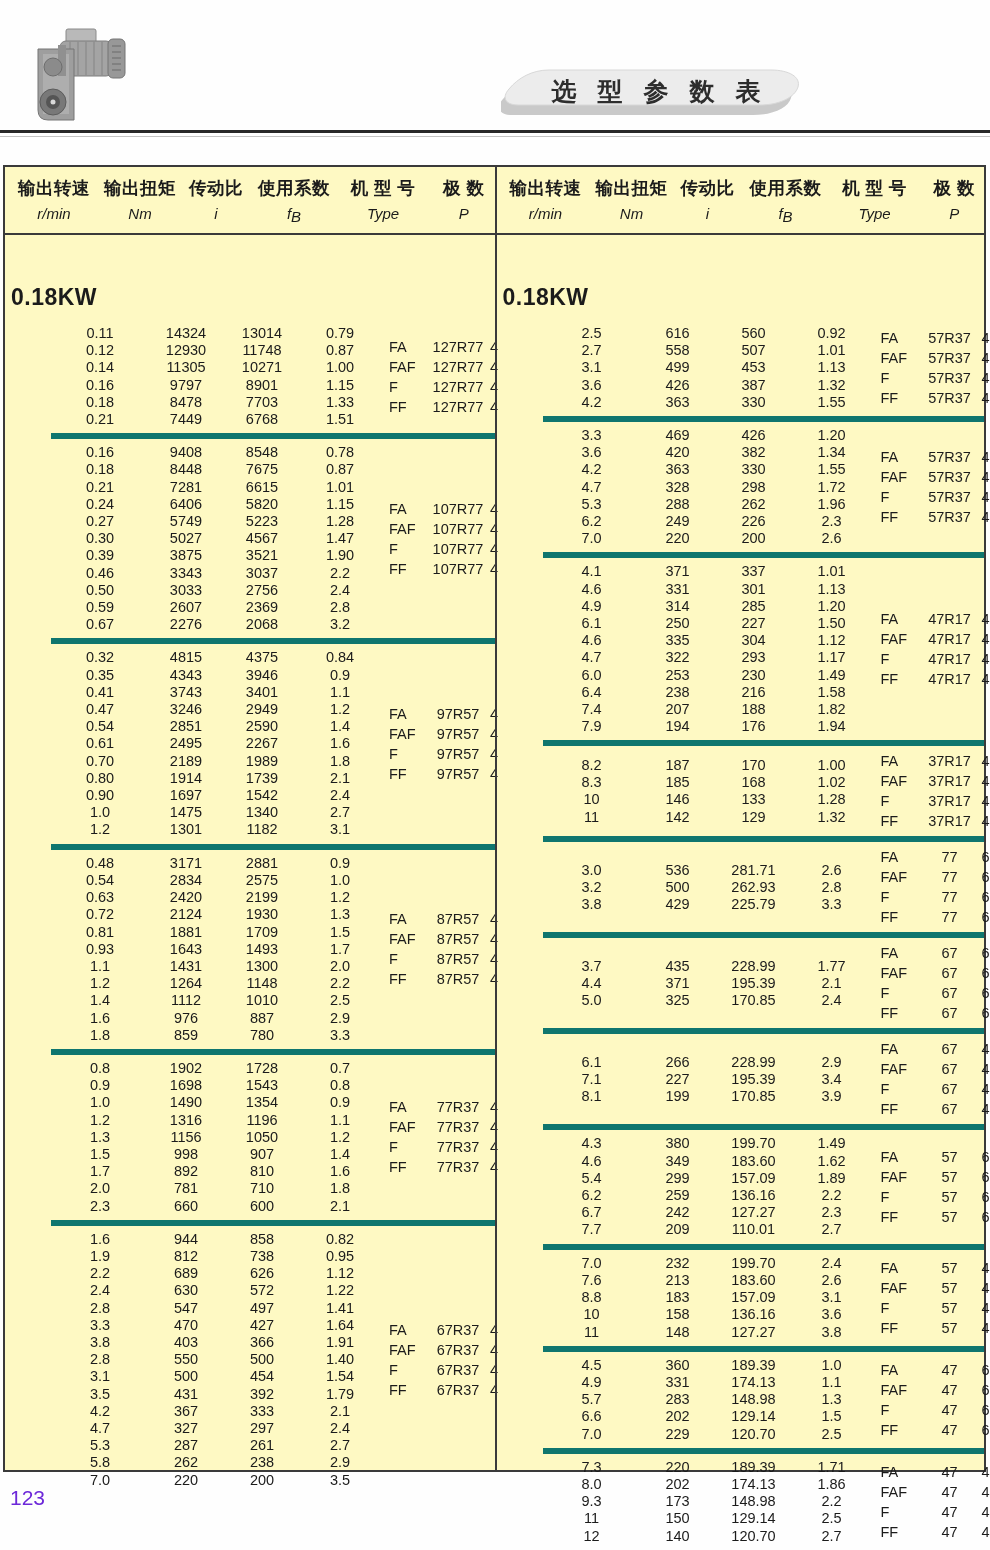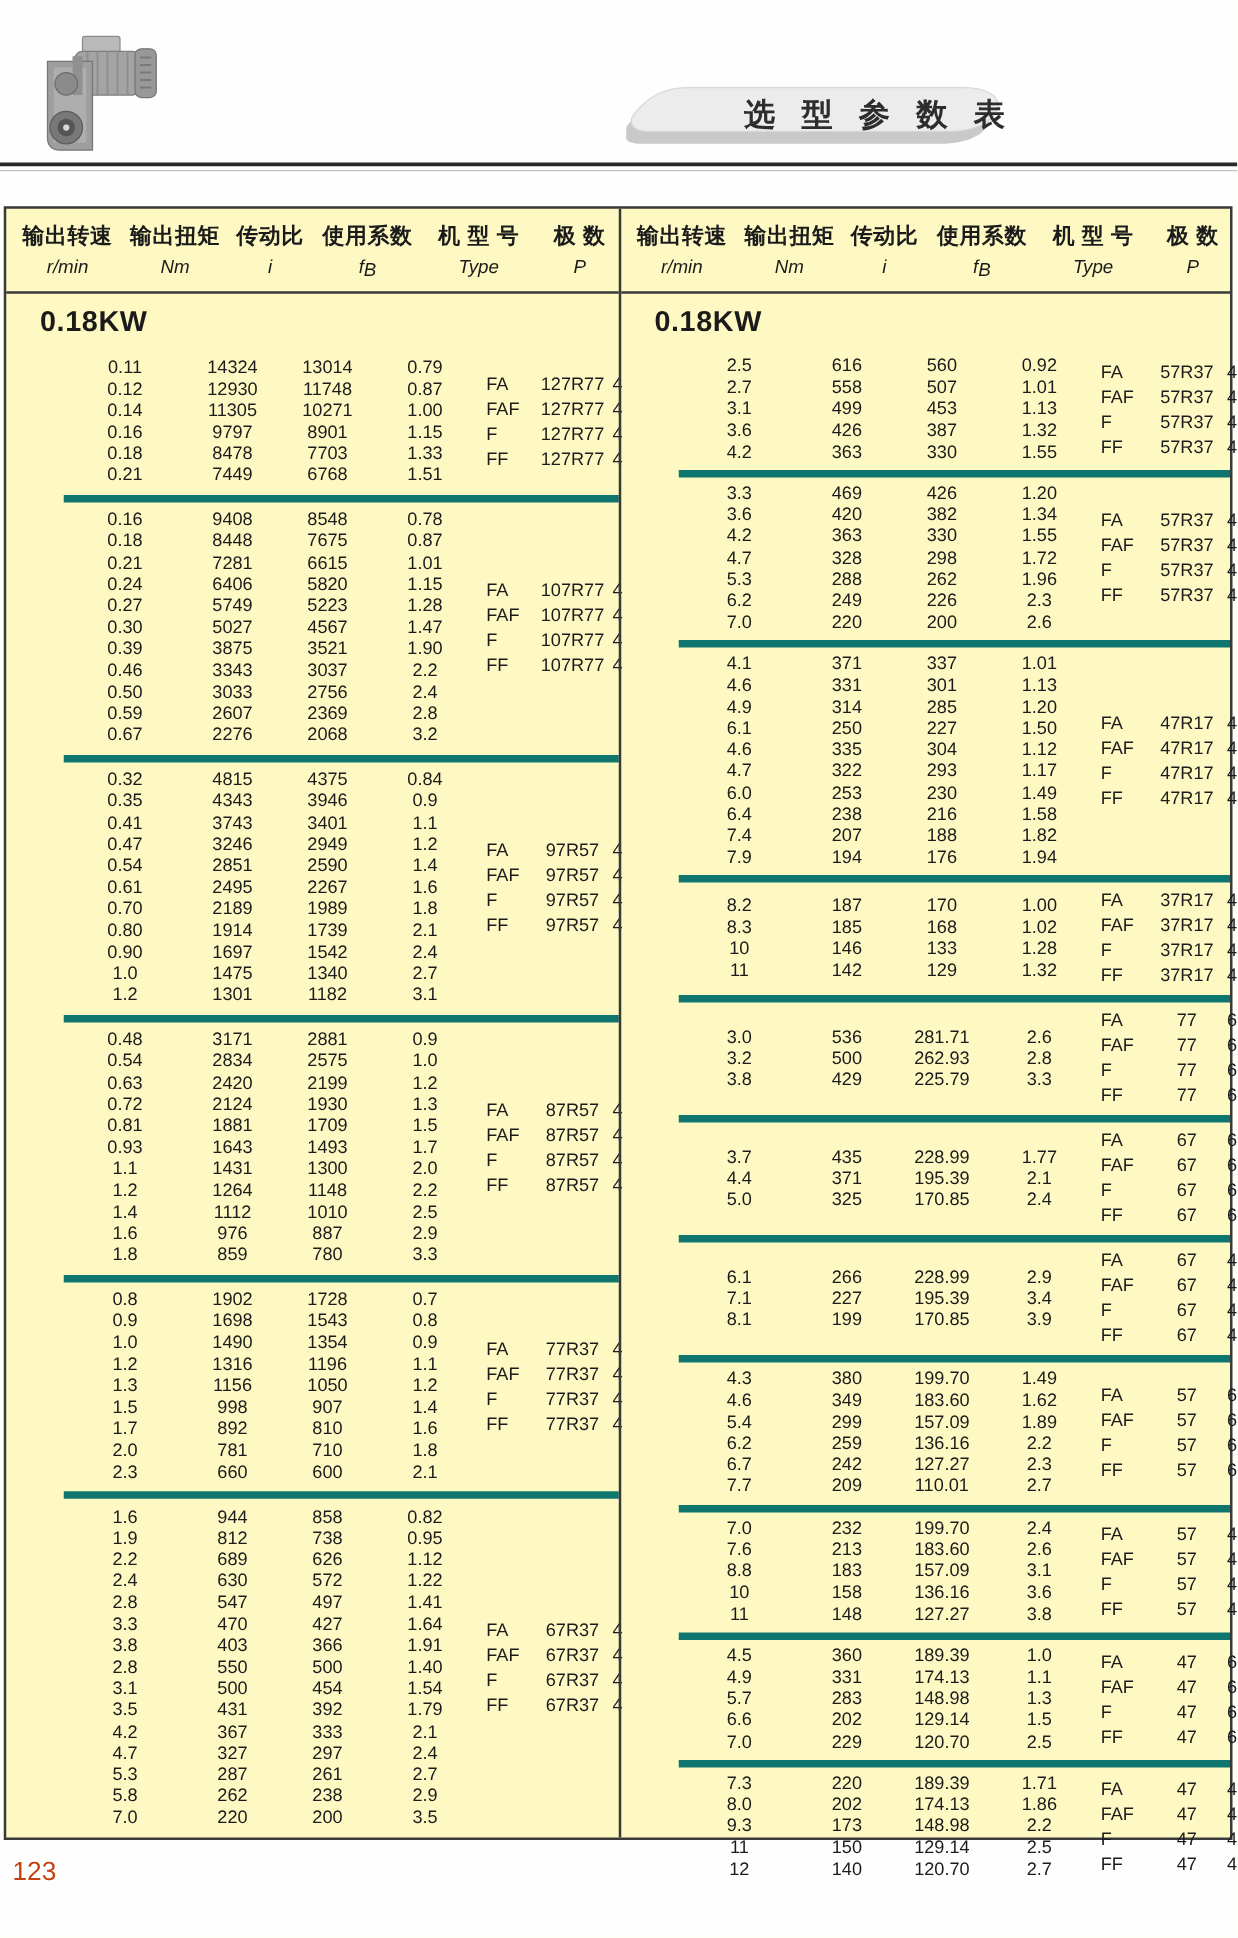--- a/index.html
+++ b/index.html
@@ -12,21 +12,21 @@
   .page { position:absolute; inset:0; overflow:hidden; background:#fefefe; }
 
   
   .motor { position:absolute; left:30px; top:20px; width:100px; height:104px; }
 
   
   .banner { position:absolute; left:501px; top:64px; width:310px; height:56px; }
   .banner svg { position:absolute; left:0; top:0; width:100%; height:100%; }
   .banner-title {
     position:absolute; left:0; top:11px; width:100%;
-    text-align:right; font-size:25px; font-weight:bold;
+    text-align:center; font-size:25px; font-weight:bold;
     letter-spacing:7px; text-indent:7px; color:#2d2d2d;
   }
 
   
   .rule-dark  { position:absolute; left:0; top:130px; width:990px; height:3px; background:#282828; }
   .rule-light { position:absolute; left:0; top:136px; width:990px; height:1px; background:#c3c3c3; }
 
   
   .tables {
     position:absolute; left:3px; top:165px; width:983px; height:1307px;
@@ -40,40 +40,40 @@
     display:flex; flex-direction:column; justify-content:center; gap:5px;
   }
   .thead-row { display:grid; grid-template-columns:98px 74px 78px 78px 100px 1fr; }
   .thead-row span { text-align:center; white-space:nowrap; }
   .thead-row.cn span { font-size:17.5px; font-weight:bold; letter-spacing:0.5px; }
   .thead-row.en span { font-size:15px;font-style:italic; }
   .sub { font-size:10.5px; vertical-align:-3px; }
 
   .power {
     flex:0 0 45px; display:flex; align-items:center;
-    padding-left:27px; font-size:23px; font-weight:bold; letter-spacing:0.5px;
+    padding-left:6px; font-size:23px; font-weight:bold; letter-spacing:0.5px;margin-top:40px;
   }
 
   .sections { flex:1 1 auto; display:flex; flex-direction:column;padding-left:46px; }
   .section {
     flex:1 1 auto; display:flex; align-items:center; padding:5px 0;
   }
   .section + .section { border-top:6px solid #0f766e; }
 
   .rows { width:328px; display:flex; flex-direction:column; justify-content:center; }
   .data-row { display:grid; grid-template-columns:98px 74px 78px 78px; line-height:17.2px; }
   .data-row span { text-align:center; font-size:14.5px; white-space:nowrap; }
 
   .types { width:164px; align-self:stretch; display:flex; flex-direction:column; justify-content:center; }
   .type-row { display:flex; align-items:center; line-height:20px; }
   .type-prefix { width:37px; margin-left:10px; font-size:14.5px; text-align:left; white-space:nowrap; }
   .type-model  { width:64px; font-size:14.5px; text-align:center; white-space:nowrap; }
   .type-poles  { flex:1; font-size:14.5px; text-align:center; }
 
-  .page-number { position:absolute; left:10px; top:1486px; font-size:21px; color:#c2410c; }
+  .page-number { position:absolute; left:10px; top:1486px; font-size:21px; color:#6d28d9; }
 </style>
 </head>
 <body>
 
 <div class="page">
 
   <div class="motor">
     <svg viewBox="0 0 100 104">
       <rect x="36" y="9" width="30" height="16" rx="2" fill="#b9b9b9" stroke="#8a8a8a"></rect>
       <rect x="30" y="21" width="52" height="35" rx="6" fill="#a4a4a4" stroke="#7d7d7d"></rect>

